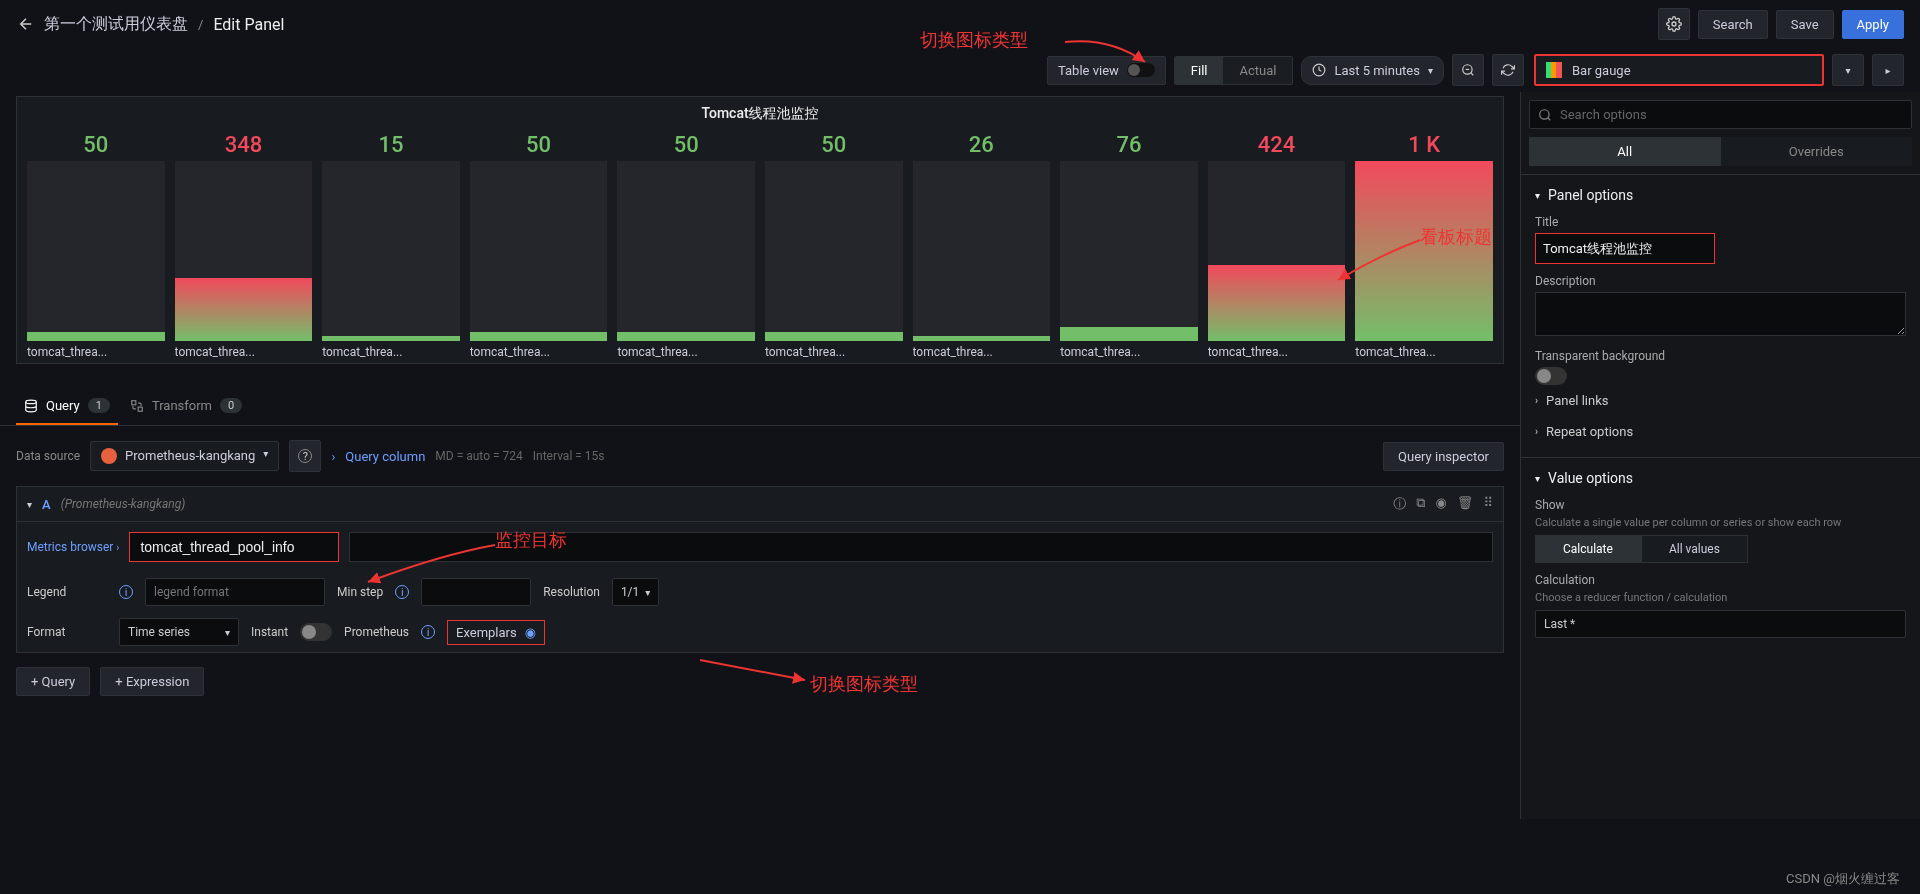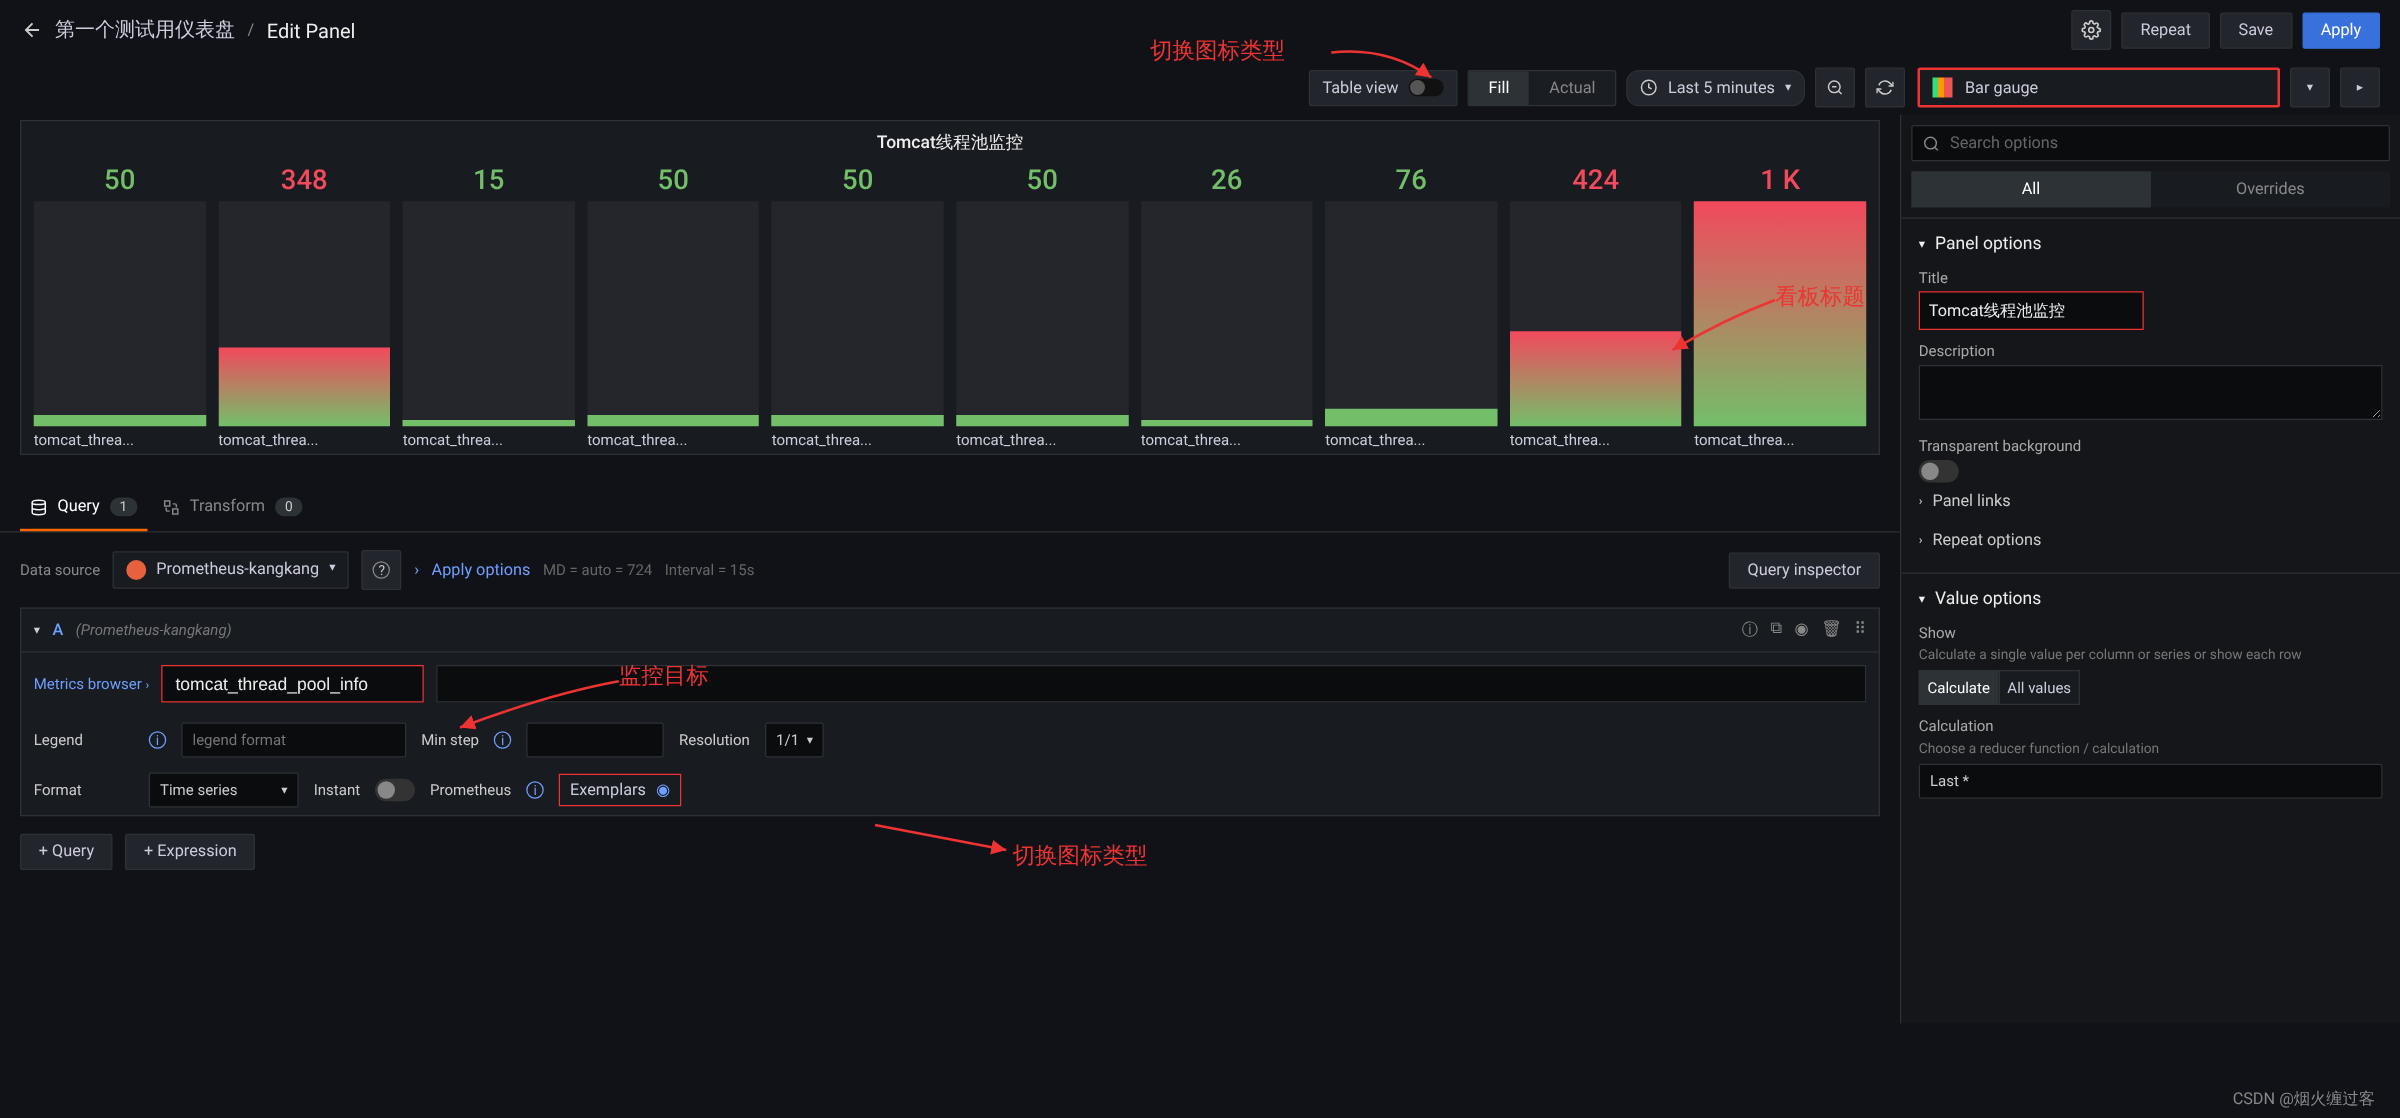--- a/index.html
+++ b/index.html
@@ -70,21 +70,21 @@
 .section{border-top:1px solid #2c3235;padding:10px 14px}
 .section-head{display:flex;align-items:center;gap:8px;cursor:pointer;font-size:14px;color:#eee;padding:2px 0}
 .field-label{font-size:12px;color:#aaa;margin:10px 0 4px}
 .title-input{width:100%;background:#0b0c0e;border:1px solid #e33;padding:7px;color:#eee;font-size:13px}
 .desc-input{width:100%;height:44px;background:#0b0c0e;border:1px solid #2c3235;resize:vertical}
 .sw-off{width:32px;height:18px;background:#333;border-radius:9px;position:relative;cursor:pointer}
 .sw-off::after{content:"";position:absolute;width:14px;height:14px;background:#888;border-radius:50%;top:2px;left:2px}
 .sub-section{display:flex;align-items:center;gap:8px;padding:8px 0;cursor:pointer;color:#ccc;font-size:13px}
 .help{font-size:11px;color:#777;margin-top:2px}
 .btn-group{display:flex;gap:0;margin-top:6px}
-.btn-group .bg{padding:6px 6px;background:#181b20;border:1px solid #2c3235;cursor:pointer;font-size:12px}
+.btn-group .bg{padding:6px 27px;background:#181b20;border:1px solid #2c3235;cursor:pointer;font-size:12px}
 .btn-group .bg.active{background:#2c3235;color:#fff}
 .annot{position:absolute;color:#e33;font-size:18px;font-family:"SimSun",serif;pointer-events:none;z-index:100}
 .arrow-red{position:absolute;pointer-events:none;z-index:99}
 .chev{font-size:10px}
 .watermark{position:absolute;right:20px;bottom:6px;color:#888;font-size:13px}
 </style>
 </head>
 <body>
 
 <div class="page">
@@ -97,21 +97,21 @@
     <span class="crumb">第一个测试用仪表盘</span>
     <span class="crumb-sep">/</span>
     <span class="crumb-cur">Edit Panel</span>
     <div class="topbar-spacer"></div>
     <div class="icon-btn">
       <svg width="16" height="16" viewBox="0 0 24 24" fill="none" stroke="#ccc" stroke-width="2">
           <circle cx="12" cy="12" r="3"></circle>
           <path d="M19.4 15a1.65 1.65 0 0 0 .33 1.82l.06.06a2 2 0 1 1-2.83 2.83l-.06-.06a1.65 1.65 0 0 0-1.82-.33 1.65 1.65 0 0 0-1 1.51V21a2 2 0 0 1-4 0v-.09A1.65 1.65 0 0 0 9 19.4a1.65 1.65 0 0 0-1.82.33l-.06.06a2 2 0 1 1-2.83-2.83l.06-.06a1.65 1.65 0 0 0 .33-1.82 1.65 1.65 0 0 0-1.51-1H3a2 2 0 0 1 0-4h.09A1.65 1.65 0 0 0 4.6 9a1.65 1.65 0 0 0-.33-1.82l-.06-.06a2 2 0 1 1 2.83-2.83l.06.06a1.65 1.65 0 0 0 1.82.33H9a1.65 1.65 0 0 0 1-1.51V3a2 2 0 0 1 4 0v.09a1.65 1.65 0 0 0 1 1.51 1.65 1.65 0 0 0 1.82-.33l.06-.06a2 2 0 1 1 2.83 2.83l-.06.06a1.65 1.65 0 0 0-.33 1.82V9c.63.26 1.03.86 1.51 1H21a2 2 0 0 1 0 4h-.09a1.65 1.65 0 0 0-1.51 1z"></path>
         </svg>
     </div>
-    <button class="btn">Repeat</button>
+    <button class="btn">Search</button>
     <button class="btn">Save</button>
     <button class="btn btn-primary">Apply</button>
   </div>
 
   <div class="toolbar2">
     <div style="flex:1"></div>
     <div class="toggle-group">
       <span>Table view</span>
       <div class="switch"></div>
     </div>
@@ -254,21 +254,21 @@
         <span class="ds-label">Data source</span>
         <div class="ds-select">
           <div class="prom-icon"></div>
           <span>Prometheus-kangkang</span>
           <span class="chev">▾</span>
         </div>
         <div class="icon-btn">
             <span class="info-icon" style="border-color:#888;color:#ccc">?</span>
           </div>
         <span style="color:#6e9fff">›</span>
-        <span class="qopt">Apply options</span>
+        <span class="qopt">Query column</span>
         <span class="muted">MD = auto = 724</span>
         <span class="muted">Interval = 15s</span>
         <button class="btn q-insp">Query inspector</button>
       </div>
 
       <div class="query-block">
         <div class="query-head">
           <span class="chev">▾</span>
           <span class="query-letter">A</span>
           <span class="query-ds">(Prometheus-kangkang)</span>

